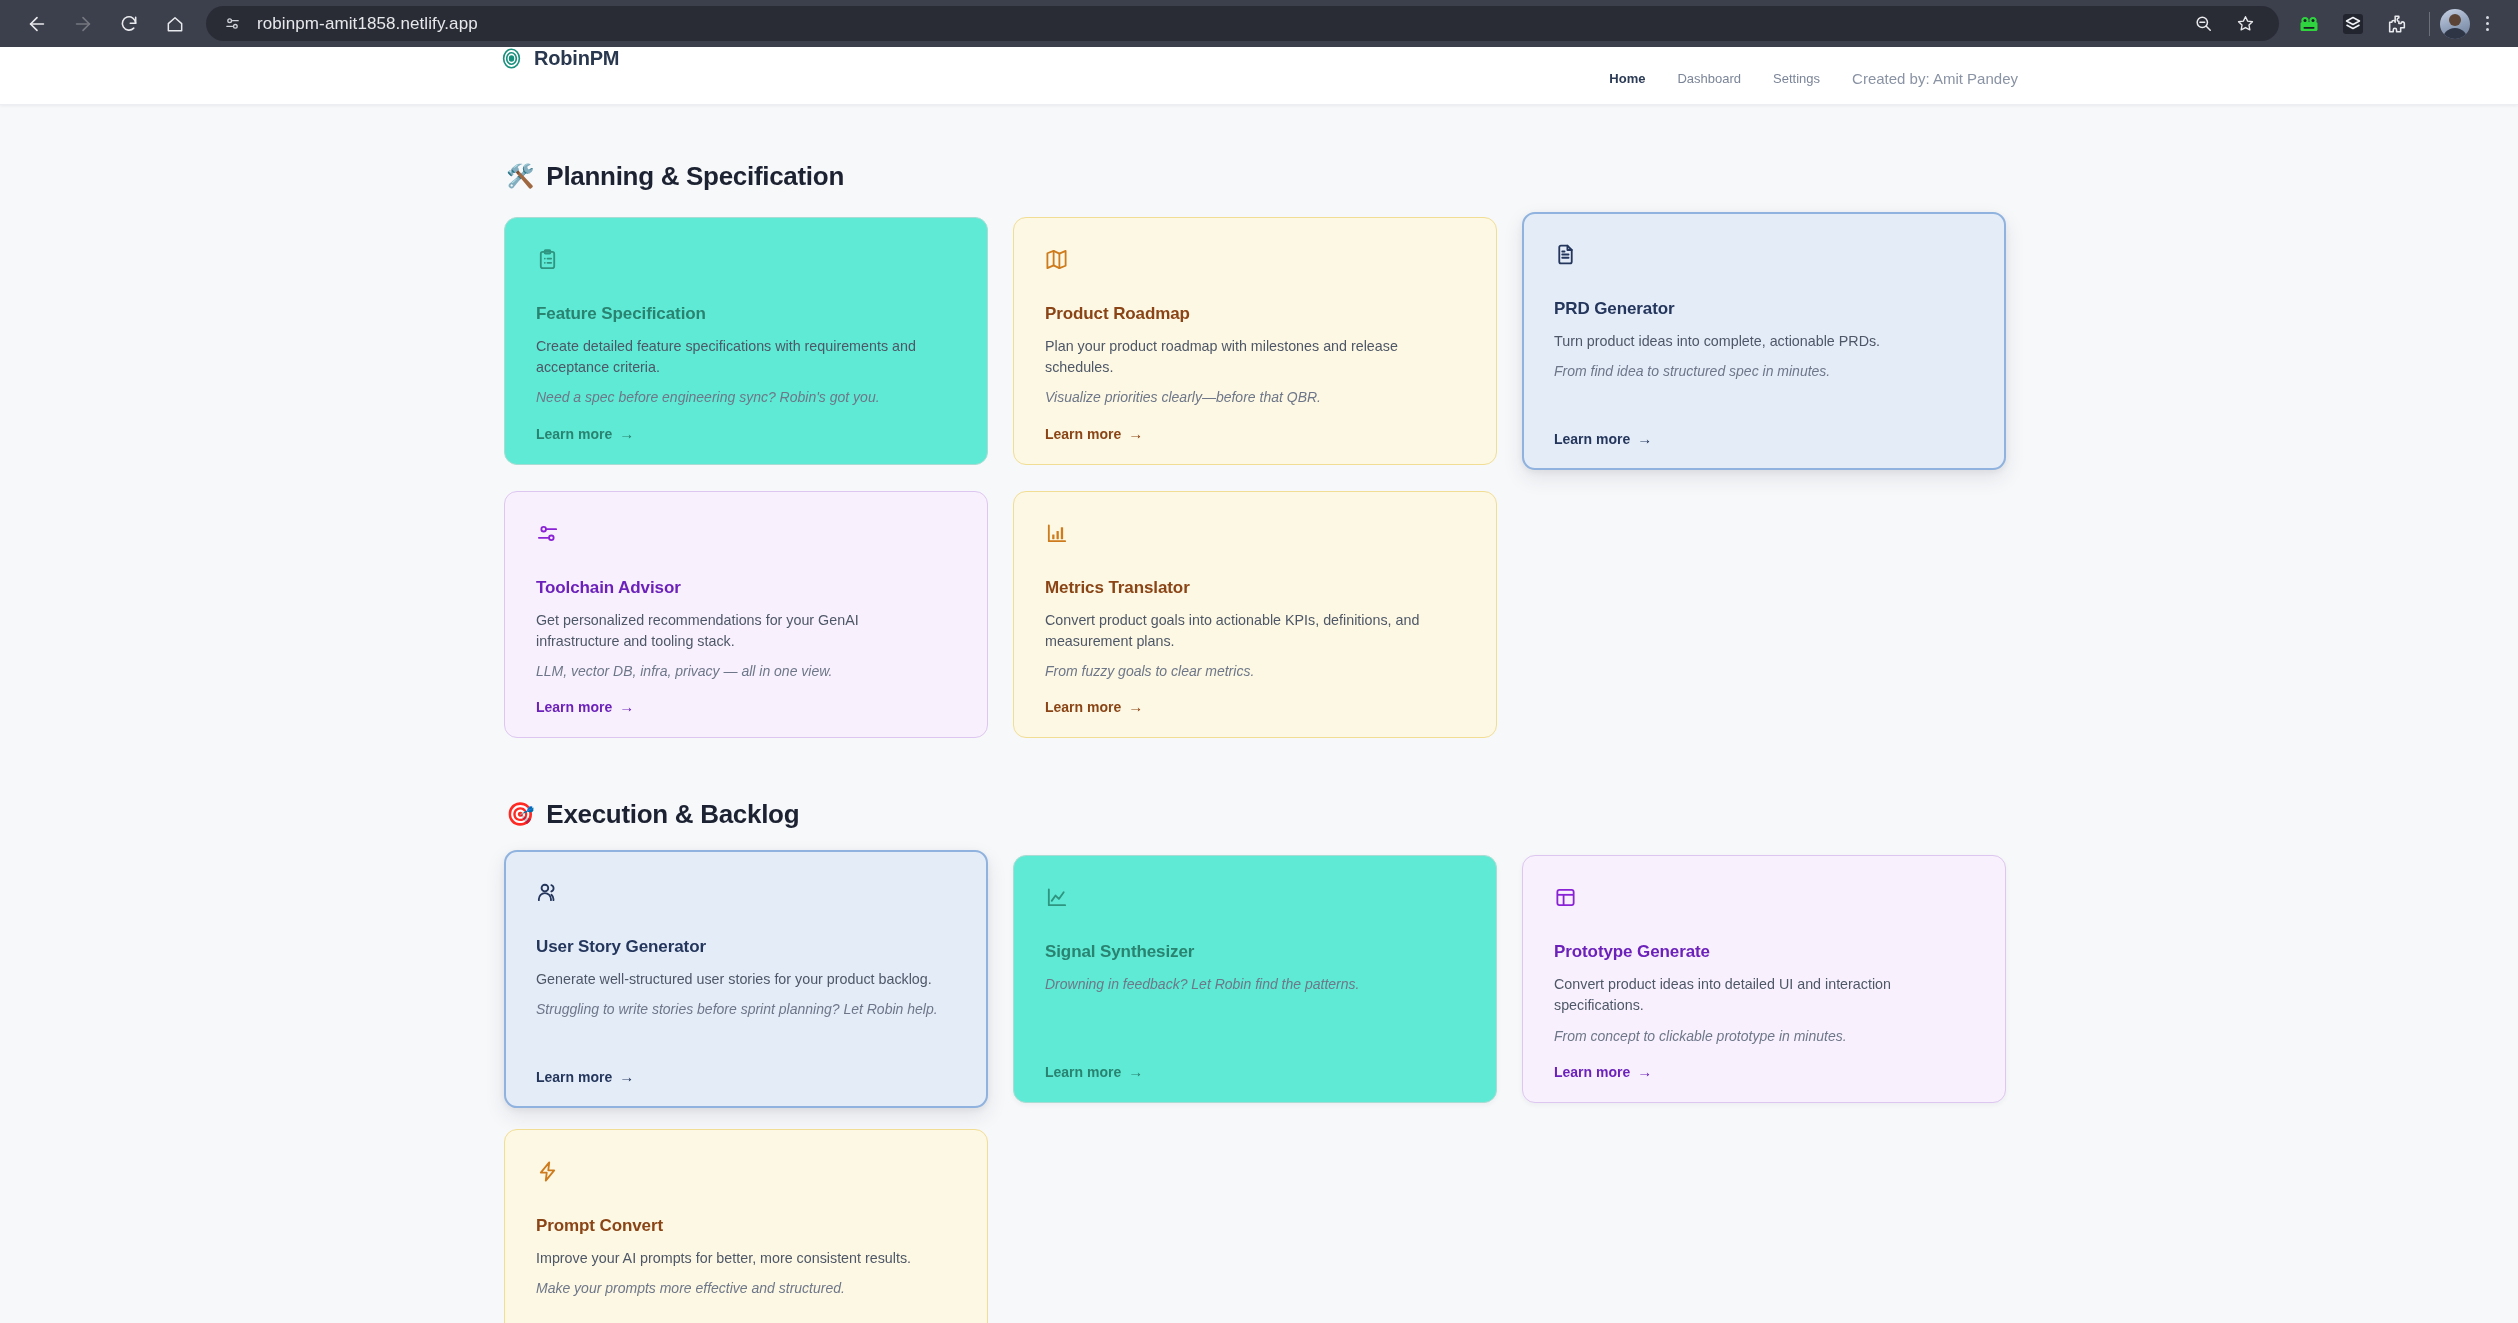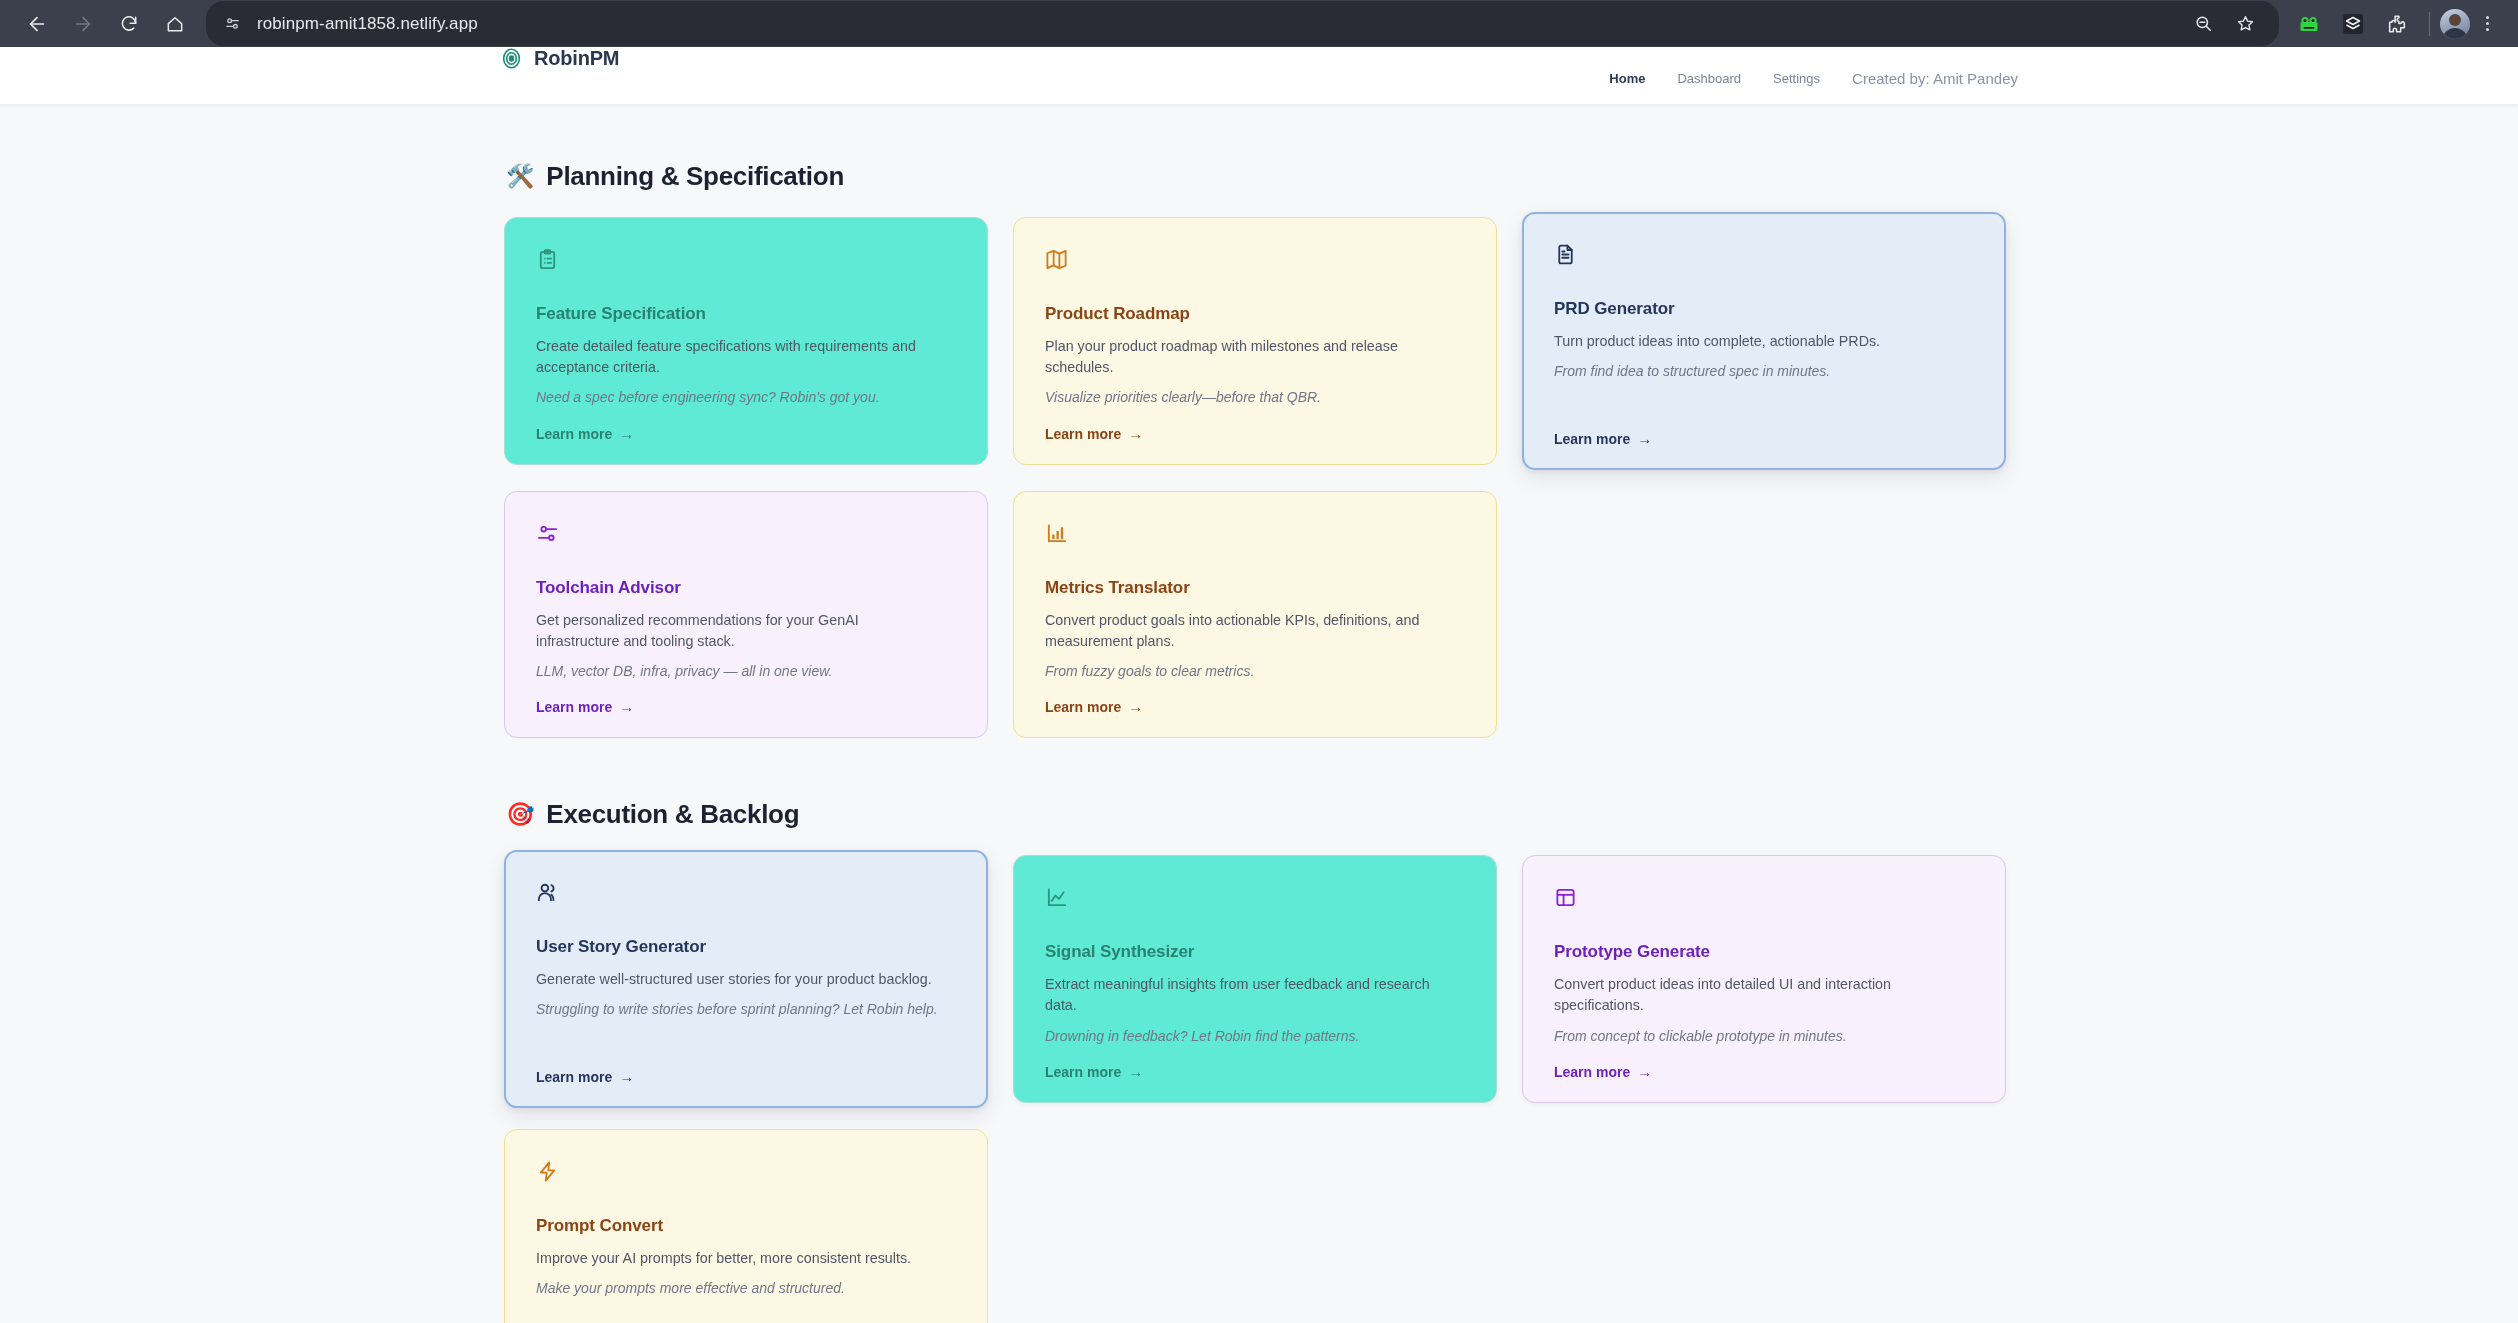--- a/index.html
+++ b/index.html
@@ -25,21 +25,21 @@
     width: 46px; height: 46px;
     display: flex; align-items: center; justify-content: center;
     color: #e8eaed;
     flex: 0 0 auto;
   }
   .nav-btn.disabled { color: #75787f; }
   .nav-btn svg { display: block; }
 
   .omnibox {
     flex: 1 1 auto;
-    height: 45px;
+    height: 35px;
     background: #2a2c35;
     border-radius: 18px;
     display: flex;
     align-items: center;
     padding: 0 14px;
     margin-left: 8px;
     margin-right: 8px;
     max-width: 2170px;
   }
   .omni-icon {
@@ -490,21 +490,20 @@
             <span class="arrow">→</span>
           </div>
         </div>
 
         <div class="card t-teal shadowed">
           <svg class="card-icon" viewBox="0 0 24 24" fill="none" stroke="currentColor" stroke-width="1.9" stroke-linecap="round" stroke-linejoin="round">
             <polyline points="4 3.5 4 20 21 20"></polyline>
             <polyline points="7 15.5 11 10 14.5 13.5 19.5 6.5"></polyline>
           </svg>
           <div class="card-title">Signal Synthesizer</div>
-          <div class="card-desc">Extract meaningful insights from user feedback and research data.</div>
           <div class="card-tag">Drowning in feedback? Let Robin find the patterns.</div>
           <div class="card-link">
             <span>Learn more</span>
             <span class="arrow">→</span>
           </div>
         </div>
 
         <div class="card t-purple shadowed">
           <svg class="card-icon" viewBox="0 0 24 24" fill="none" stroke="currentColor" stroke-width="1.9" stroke-linejoin="round">
             <rect x="3.5" y="4" width="17" height="16" rx="2.2"></rect>

